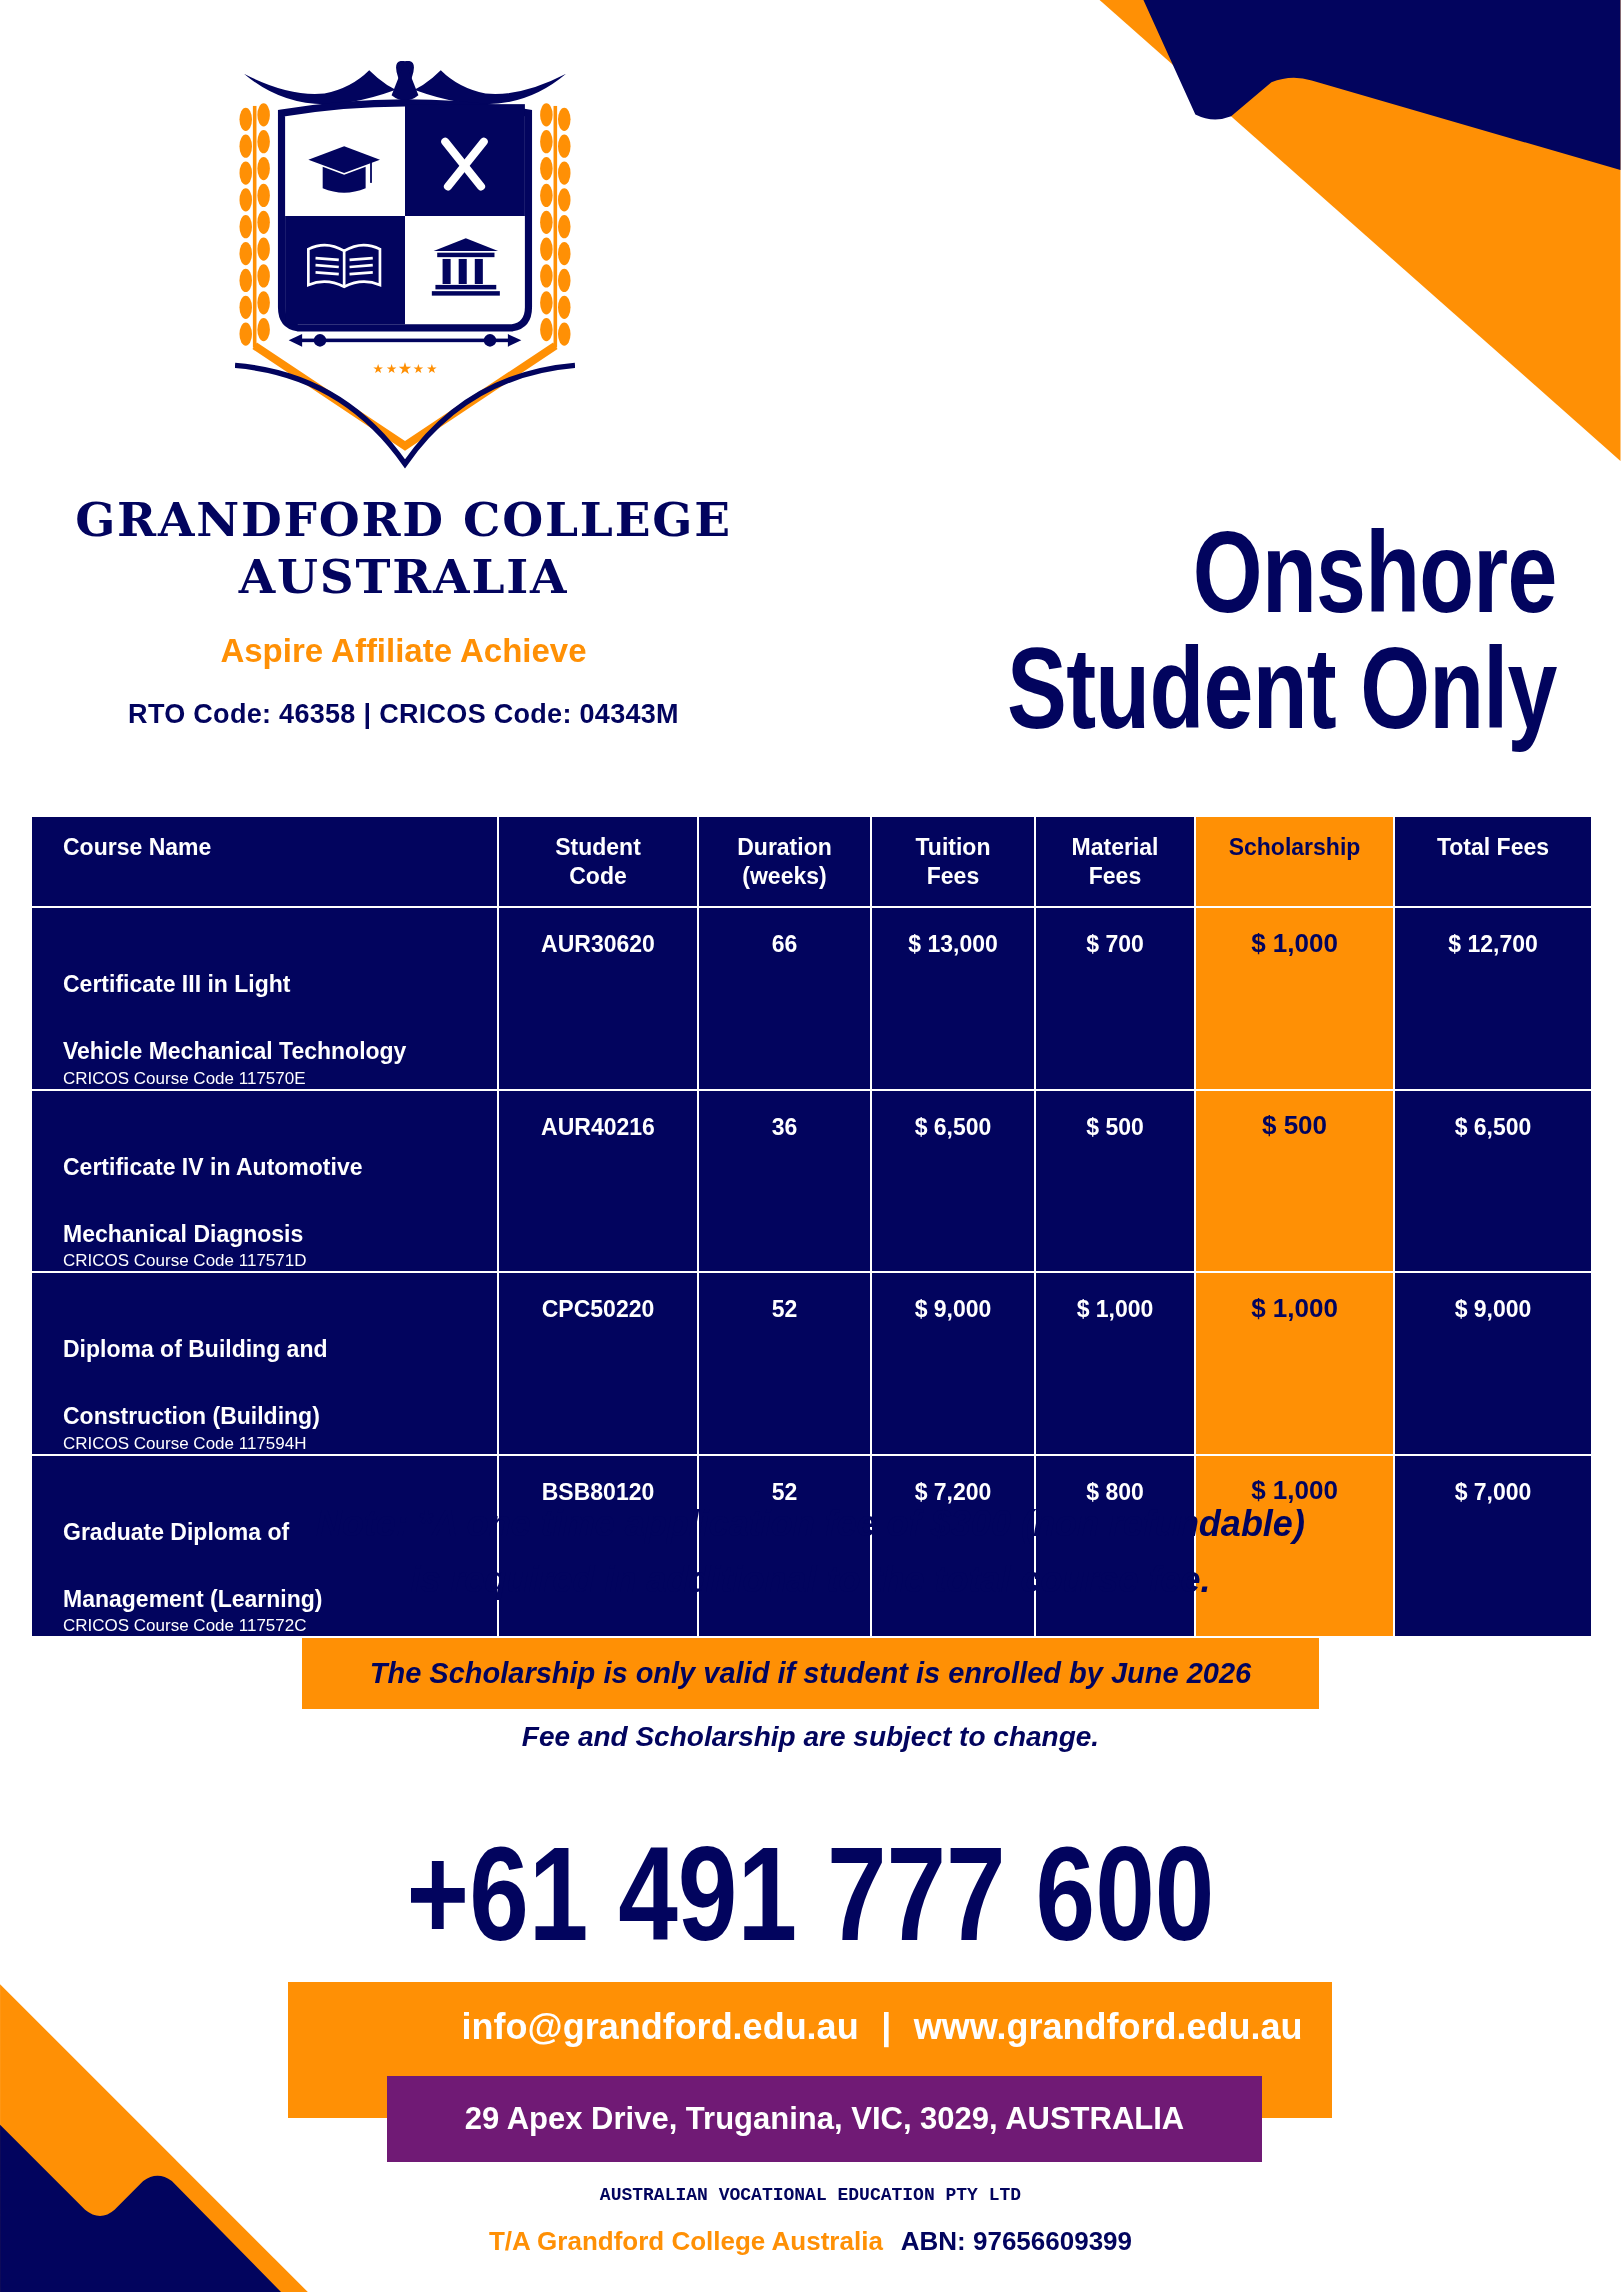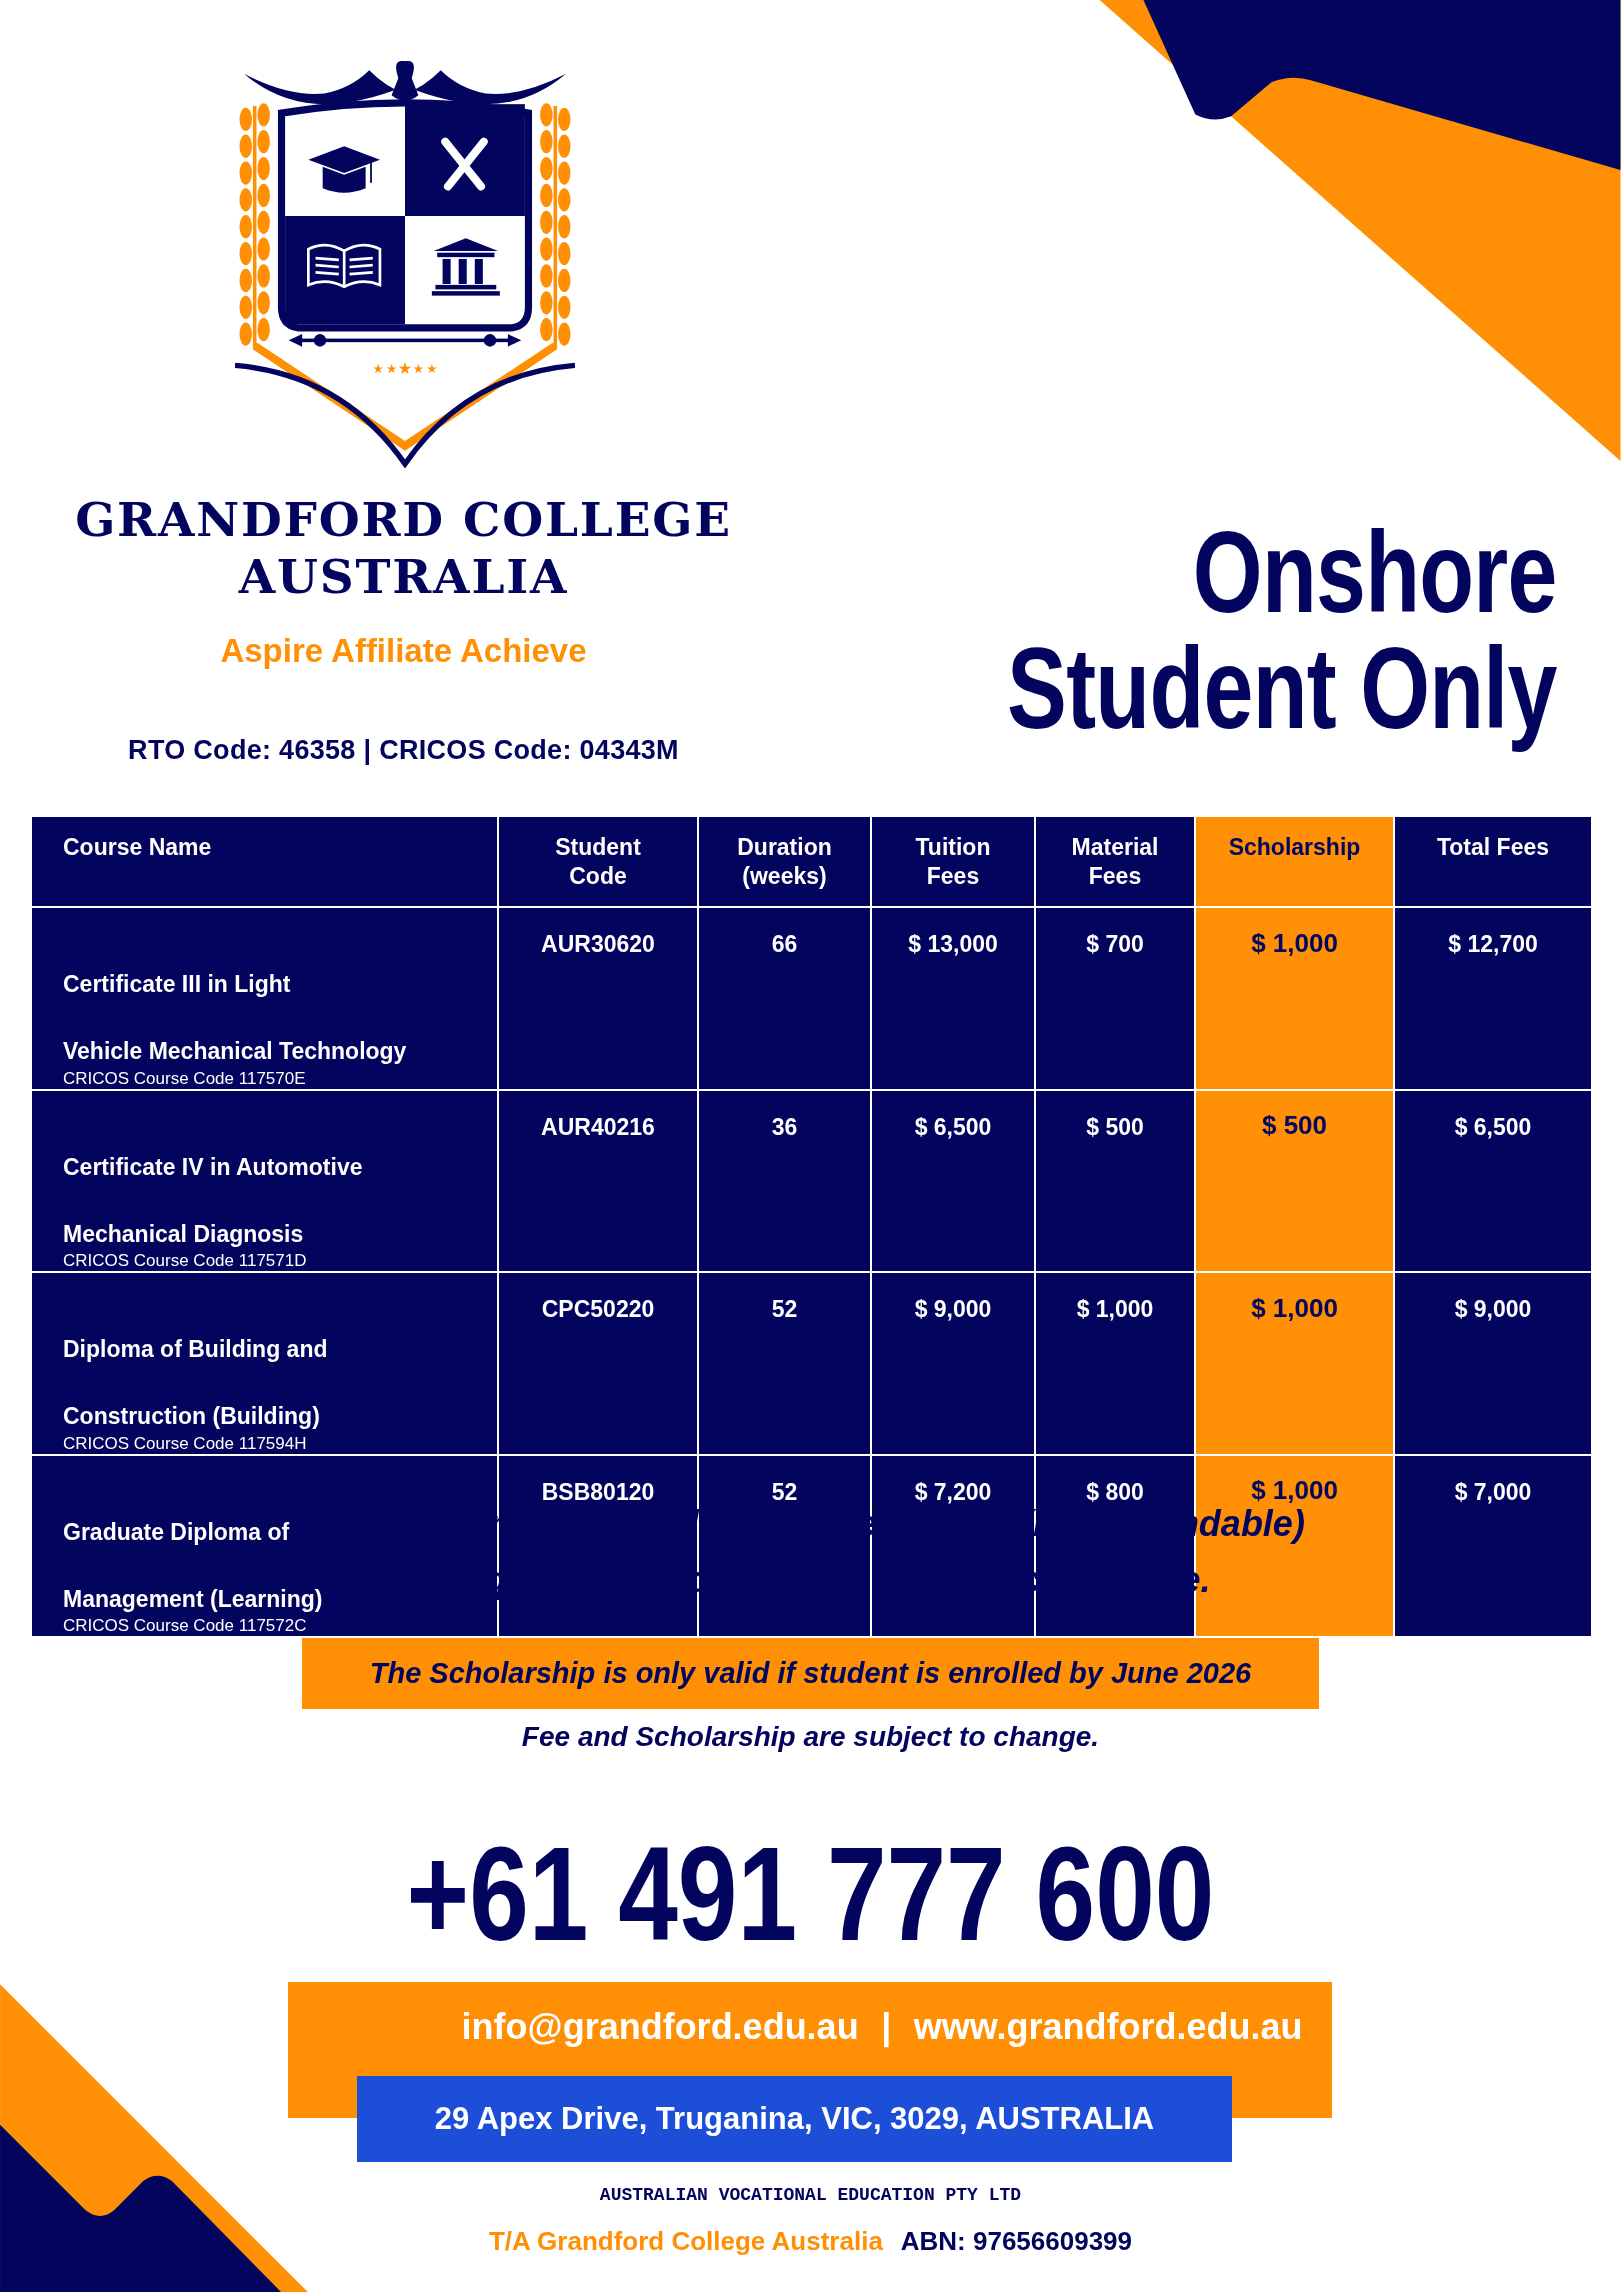--- a/index.html
+++ b/index.html
@@ -18,21 +18,21 @@
     font-size: 47px; line-height: 57px; letter-spacing: 1.8px; color: #02045e;
   }
   .tagline {
     position: absolute; left: 54px; width: 699px; top: 632px;
     text-align: center; font-family: "Liberation Sans", sans-serif; font-weight: bold;
     font-size: 33px; color: #ff9005;
   }
   .codes {
     position: absolute; left: 54px; width: 699px; top: 699px;
     text-align: center; font-family: "Liberation Sans", sans-serif; font-weight: bold;
-    font-size: 27px; color: #02045e; letter-spacing: 0.3px; margin-top: 36px;
+    font-size: 27px; color: #02045e; letter-spacing: 0.3px;
   }
 
   .headline {
     position: absolute; right: 64px; top: 514px; text-align: right;
     font-family: "Liberation Sans", sans-serif; font-weight: bold; color: #02045e;
     font-size: 115px; line-height: 116px; transform: scaleX(0.78); transform-origin: right top;
     letter-spacing: -0.9px;
   }
 
   table.fees {
@@ -80,22 +80,22 @@
   .contact-band {
     position: absolute; left: 288px; top: 1982px; width: 1044px; height: 136px;
     background: #ff9005;
   }
   .contact-text {
     position: absolute; left: 288px; top: 2006px; width: 1188px; text-align: center;
     font-family: "Liberation Sans", sans-serif; font-weight: bold; font-size: 36px;
     color: #ffffff;
   }
   .address-band {
-    position: absolute; left: 357px; top: 2076px; width: 875px; height: 86px;
-    background: #1d4ed8; display: flex; align-items: center; justify-content: center;
+    position: absolute; left: 387px; top: 2076px; width: 875px; height: 86px;
+    background: #701a75; display: flex; align-items: center; justify-content: center;
     font-family: "Liberation Sans", sans-serif; font-weight: bold; font-size: 31px;
     color: #ffffff;
   }
 
   .company {
     position: absolute; left: 0; width: 1621px; top: 2185px; text-align: center;
     font-family: Liberation Mono, monospace; font-weight: bold; font-size: 18px;
     color: #02045e;
   }
   .trading {

